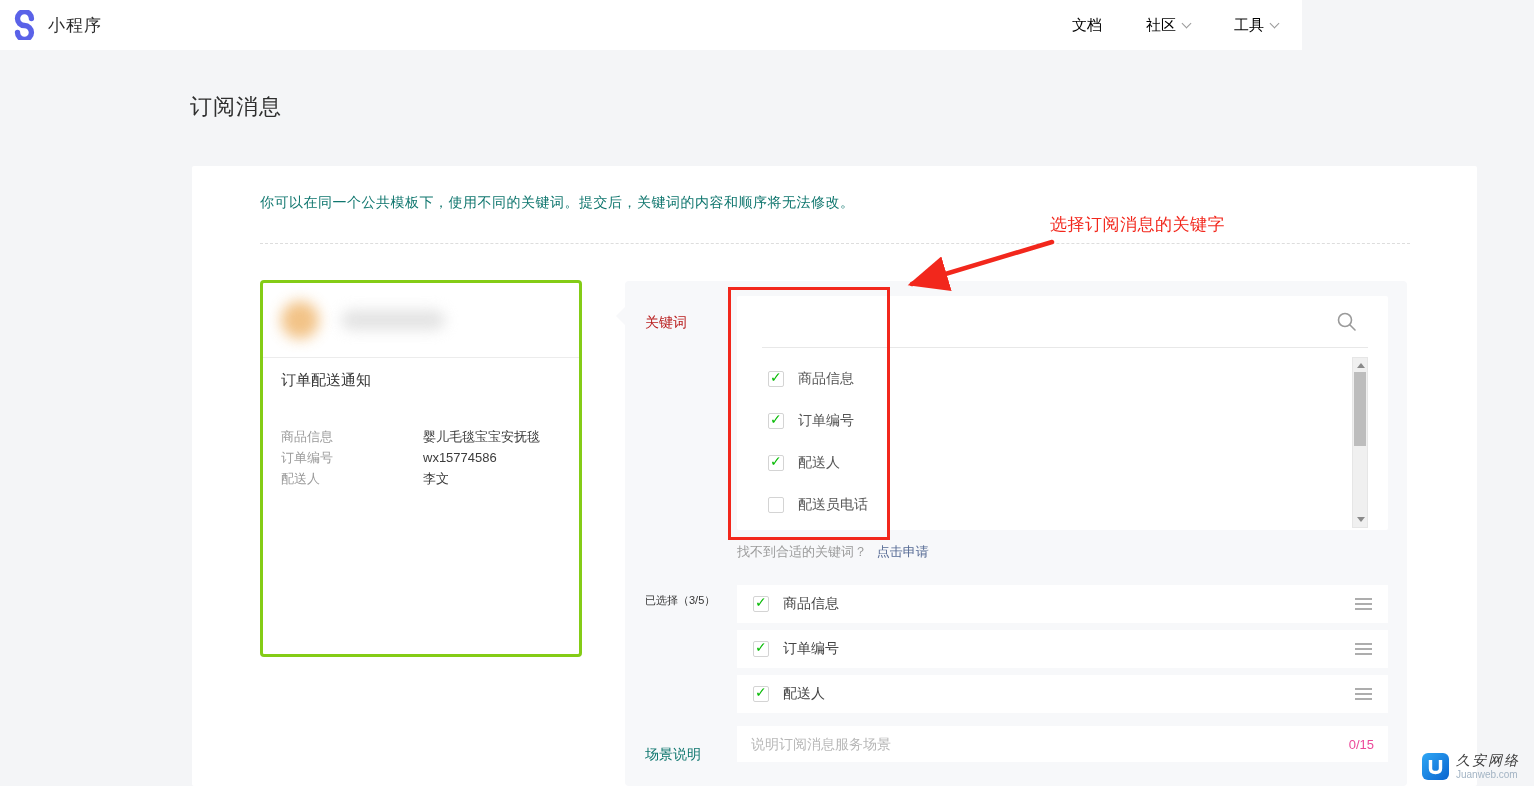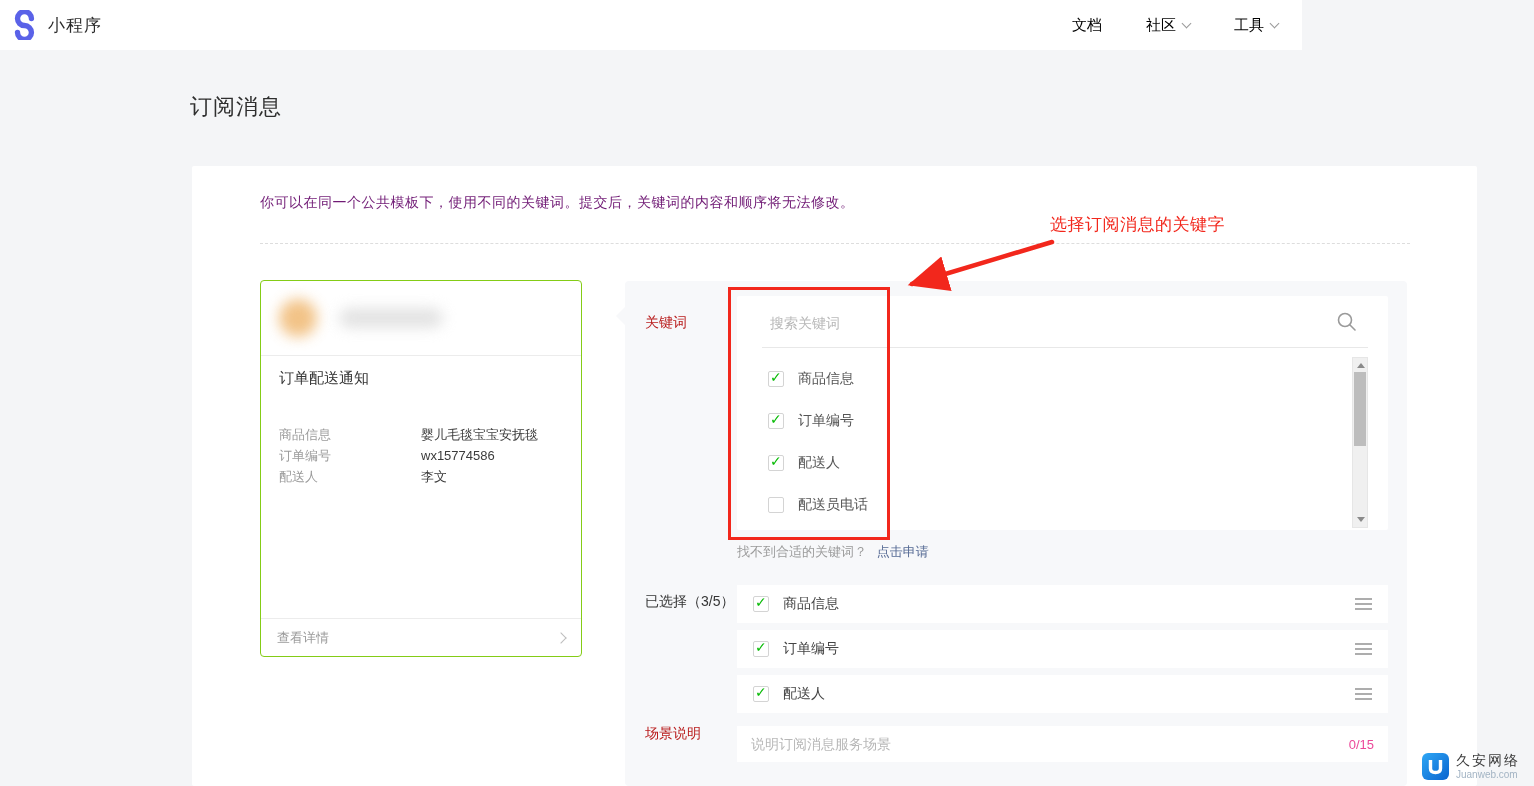--- a/index.html
+++ b/index.html
@@ -11,25 +11,25 @@
   .header { position:absolute; left:0; top:0; width:1302px; height:50px; background:#fff; display:flex; align-items:center;text-align:center; }
   .logo-wrap { display:flex; align-items:center; margin-left:10px; }
   .logo-text { font-size:17px; color:#2b2b2b; margin-left:8px; letter-spacing:1px; }
   .nav { position:absolute; right:24px; top:0; height:50px; display:flex; align-items:center; gap:44px; }
   .nav-item { font-size:15px; color:#000000; display:flex; align-items:center; cursor:pointer; }
   .caret-down { width:7px; height:7px; border-right:1.5px solid #9a9a9a; border-bottom:1.5px solid #9a9a9a; transform:rotate(45deg); display:inline-block; margin-left:7px; margin-top:-4px; }
 
   
   .page-title { position:absolute; left:190px; top:92px; font-size:22px; color:#2f2f2f; font-weight:500; letter-spacing:1px; }
   .main-panel { position:absolute; left:192px; top:166px; width:1285px; height:620px; background:#fff; border-radius:2px; }
-  .intro { position:absolute; left:68px; top:28px; font-size:14px; color:#701a75; letter-spacing:.5px; }
+  .intro { position:absolute; left:68px; top:28px; font-size:14px; color:#0f766e; letter-spacing:.5px; }
   .dash-divider { position:absolute; left:68px; top:77px; width:1150px; border-top:1px dashed #ddd; }
 
   
-  .tpl-card { position:absolute; left:68px; top:114px; width:322px; height:377px; background:#fff; border:1px solid #84cc16; border-radius:4px; }
+  .tpl-card { position:absolute; left:68px; top:114px; width:322px; height:377px; background:#fff; border:3px solid #84cc16; border-radius:4px; }
   .tpl-head { position:relative; height:75px; border-bottom:1px solid #ececec; overflow:hidden; }
   .blur-avatar { position:absolute; left:18px; top:18px; width:38px; height:38px; border-radius:50%; background:#efb469; filter:blur(7px); opacity:.8; }
   .blur-name { position:absolute; left:78px; top:27px; width:104px; height:20px; border-radius:10px; background:#dcdcdc; filter:blur(7px); opacity:.8; }
   .tpl-title { position:absolute; left:18px; top:88px; font-size:15px; color:#353535; }
   .tpl-fields { position:absolute; left:18px; top:143px; right:14px; }
   .tpl-row { display:flex; font-size:13px; line-height:21px; }
   .tpl-label { width:142px; color:#9b9b9b; }
   .tpl-value { color:#3c3c3c; }
   .tpl-footer { position:absolute; left:0; right:0; bottom:0; height:38px; border-top:1px solid #ececec; display:flex; align-items:center; padding:0 16px; cursor:pointer; }
   .tpl-footer-text { font-size:13px; color:#9b9b9b; }
@@ -54,42 +54,42 @@
   .kw-scrollbar { position:absolute; right:20px; top:61px; width:16px; height:171px; background:#f0f0f0; border:1px solid #e6e6e6; }
   .scroll-arrow-up, .scroll-arrow-down { position:absolute; left:4px; width:0; height:0; border-left:4px solid transparent; border-right:4px solid transparent; }
   .scroll-arrow-up { top:5px; border-bottom:5px solid #8a8a8a; }
   .scroll-arrow-down { bottom:5px; border-top:5px solid #8a8a8a; }
   .scroll-thumb { position:absolute; left:1px; top:14px; width:12px; height:74px; background:#bdbdbd; }
 
   .kw-help { position:absolute; left:112px; top:262px; font-size:13px; color:#9b9b9b; }
   .kw-apply-link { color:#576b95; margin-left:6px; cursor:pointer; }
 
   
-  .sel-label { position:absolute; left:20px; top:312px; font-size:14px; color:#353535; }
+  .sel-label { position:absolute; left:20px; top:312px; font-size:11px; color:#353535; }
   .sel-row { position:absolute; left:112px; width:651px; height:38px; background:#fff; display:flex; align-items:center; padding:0 16px; }
   .sel-row-1 { top:304px; } .sel-row-2 { top:349px; } .sel-row-3 { top:394px; }
   .sel-row .kw-option-label { color:#444; }
   .drag-handle { margin-left:auto; width:17px; height:2px; background:#adadad; box-shadow:0 -5px 0 #adadad, 0 5px 0 #adadad; cursor:grab; }
 
   
-  .scene-label { position:absolute; left:20px; top:444px; font-size:14px; color:#b91c1c; }
+  .scene-label { position:absolute; left:20px; top:465px; font-size:14px; color:#0f766e; }
   .scene-box { position:absolute; left:112px; top:445px; width:651px; height:36px; background:#fff; display:flex; align-items:center; padding:0 14px; }
   .scene-input { flex:1; border:none; outline:none; font-size:14px; color:#333; background:transparent; font-family:inherit; }
   .scene-input::placeholder { color:#b8b8b8; }
   .scene-counter { font-size:13px; color:#ec4899; }
 
   
   .red-rect { position:absolute; left:728px; top:287px; width:162px; height:253px; border:3px solid #f2271c; z-index:5; pointer-events:none; }
   .annotation-text { position:absolute; left:1050px; top:213px; font-size:17px; color:#f2271c; z-index:5; letter-spacing:.5px; }
   .arrow-svg { position:absolute; left:890px; top:237px; z-index:5; pointer-events:none; }
 
   
   .watermark { position:absolute; right:14px; bottom:6px; display:flex; align-items:center; gap:7px; }
   .wm-text-col { display:flex; flex-direction:column; line-height:1.15; }
-  .wm-name { font-size:14px; color:#3c3c3c; letter-spacing:2px; }
+  .wm-name { font-size:14px; color:#3c3c3c; letter-spacing:2px;font-style:italic; }
   .wm-domain { font-size:10px; color:#a3b4c4; }
 </style>
 </head>
 <body>
 
 <div id="app">
 
   <div class="header">
     <div class="logo-wrap">
       <svg width="30" height="30" viewBox="0 0 28 28">
@@ -131,33 +131,28 @@
         </div>
         <div class="tpl-row">
           <span class="tpl-label">订单编号</span>
           <span class="tpl-value">wx15774586</span>
         </div>
         <div class="tpl-row">
           <span class="tpl-label">配送人</span>
           <span class="tpl-value">李文</span>
         </div>
       </div>
-      <div class="tpl-footer">
-        <span class="tpl-footer-text">查看详情</span>
-        <span class="chev-right"></span>
-      </div>
     </div>
 
     <div class="kw-panel">
       <div class="kw-tail"></div>
       <div class="kw-label">关键词</div>
 
       <div class="kw-box">
         <div class="kw-search-row">
-          <input class="kw-search-input" type="text" placeholder="搜索关键词" style="">
           <svg class="search-icon" width="21" height="21" viewBox="0 0 21 21">
             <circle cx="9" cy="9" r="6.5" fill="none" stroke="#9a9a9a" stroke-width="1.6"></circle>
             <line x1="14" y1="14" x2="19" y2="19" stroke="#9a9a9a" stroke-width="1.6" stroke-linecap="round"></line>
           </svg>
           <div class="kw-underline"></div>
         </div>
 
         <div class="kw-options">
           <div class="kw-option">
             <span class="cb" data-checked="true"></span>

